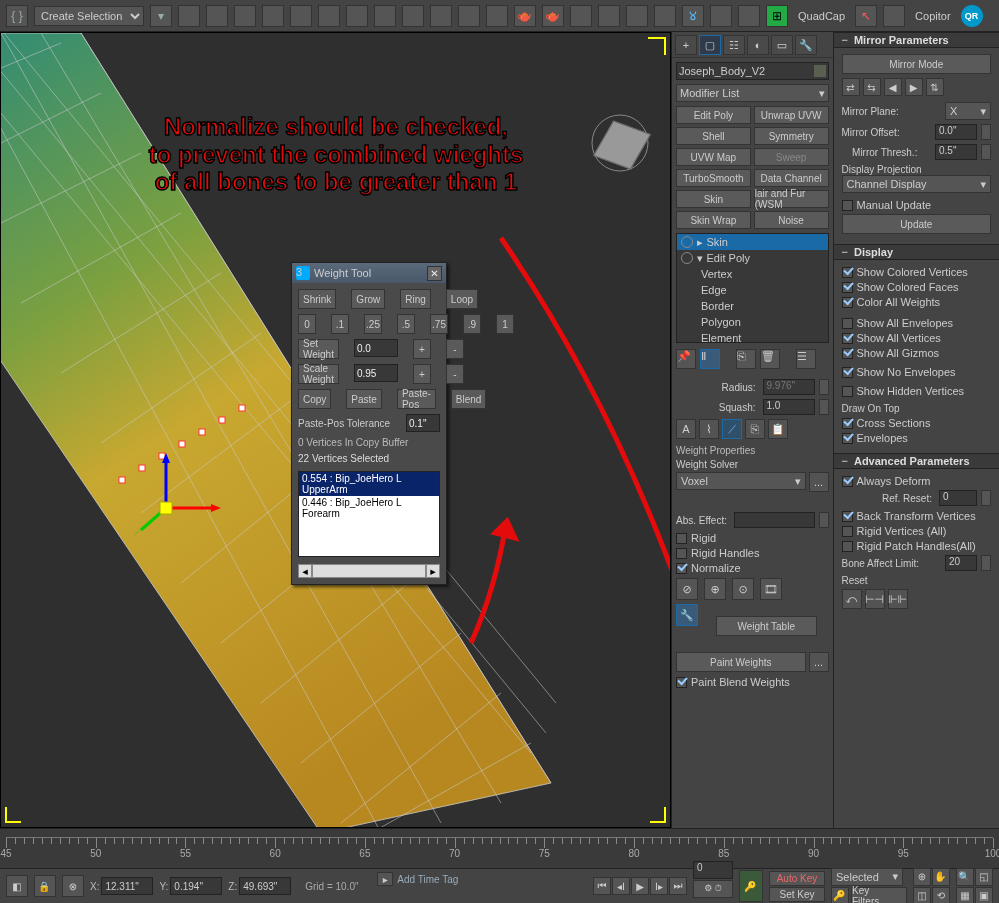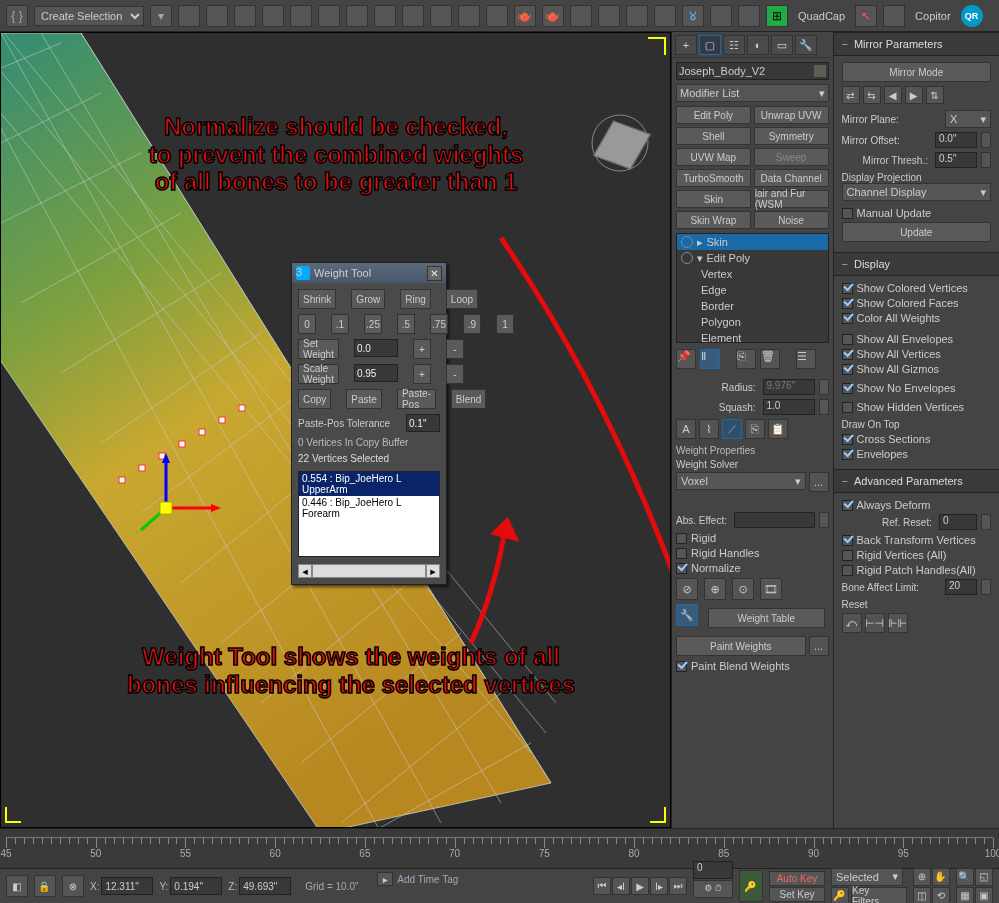--- a/index.html
+++ b/index.html
@@ -70,21 +70,21 @@
 .tool-row{display:flex;gap:3px;align-items:center}
 .tiny-i{width:20px;height:20px;background:#535353;border:1px solid #333;display:flex;align-items:center;justify-content:center}
 .tiny-i.sel{background:#30506a;border-color:#1a6aa8}
 .sect-title{font-size:10px;color:#bbb;margin:6px 0 3px}
 .chk{display:flex;align-items:center;gap:4px;font-size:10px;margin-bottom:3px}
 .chk-box{width:11px;height:11px;background:#555;border:1px solid #222;display:inline-block;position:relative}
 .chk-box.checked::after{content:'';position:absolute;left:1px;top:-1px;width:7px;height:4px;border:2px solid #9cf;border-top:none;border-right:none;transform:rotate(-48deg)}
 .sel-dd{background:#555;border:1px solid #333;height:18px;display:flex;align-items:center;padding:0 4px;font-size:10px;justify-content:space-between}
 .big-btn{background:#5a5a5a;border:1px solid #333;height:20px;font-size:10px;display:flex;align-items:center;justify-content:center;margin-bottom:4px}
 .wr-ico{width:22px;height:22px;background:#555;border:1px solid #333;display:inline-flex;align-items:center;justify-content:center;margin-right:3px}
-.roll-hdr{background:#3a3a3a;height:24px;display:flex;align-items:center;padding-left:8px;font-size:11px;font-weight:normal;color:#ddd;border-top:1px solid #222;border-bottom:1px solid #222}
+.roll-hdr{background:#3a3a3a;height:16px;display:flex;align-items:center;padding-left:8px;font-size:11px;font-weight:bold;color:#ddd;border-top:1px solid #222;border-bottom:1px solid #222}
 .roll-hdr::before{content:'−';margin-right:6px;color:#aaa}
 .r-body{padding:6px 8px}
 .timeline{height:40px;background:#3a3a3a;border-top:1px solid #222;padding-top:8px}
 .tl-ruler{height:24px;position:relative;margin:0 6px;border-top:1px solid #777}
 .tl-tick{position:absolute;top:0;height:6px;width:1px;background:#888}
 .tl-maj{height:10px}
 .tl-lab{position:absolute;top:10px;font-size:10px;color:#aaa;transform:translateX(-50%)}
 .status{height:35px;background:#444;display:flex;align-items:center;gap:6px;padding:0 6px;border-top:1px solid #222}
 .st-btn{width:22px;height:22px;background:#555;border:1px solid #333;display:flex;align-items:center;justify-content:center;font-size:10px}
 .st-btn.atk{color:#e66}
@@ -198,21 +198,20 @@
     </svg>
 
     <div class="viewcube">
       <svg width="60" height="60">
           <circle cx="30" cy="30" r="28" fill="none" stroke="#888" stroke-width="1"></circle>
         </svg>
       <div class="cube" style="position:absolute;top:12px;left:12px"></div>
     </div>
 
     <div class="annot" style="top:80px;left:70px;width:530px">Normalize should be checked,<br>to prevent the combined wieghts<br>of all bones to be greater than 1</div>
-    <div class="annot" style="top:610px;left:70px;width:560px">Weight Tool shows the weights of all<br>bones influencing the selected vertices</div>
     <svg class="arrow" style="top:0;left:0" width="671" height="796">
       <path d="M500 205 Q 620 380 695 605" fill="none"></path>
       <polygon points="695,605 682,590 702,588"></polygon>
       <path d="M470 610 Q 495 555 505 490" fill="none"></path>
       <polygon points="506,488 494,500 514,505"></polygon>
     </svg>
 
     <div class="weight-tool">
       <div class="wt-title">
         <span class="wt-title-icon">3</span>
@@ -389,21 +388,21 @@
             <span>Normalize</span>
           </div>
         <div class="tool-row" style="margin:4px 0">
           <div class="wr-ico">⊘</div>
           <div class="wr-ico">⊕</div>
           <div class="wr-ico">⊙</div>
           <div class="wr-ico">🎞</div>
         </div>
         <div style="display:flex;gap:3px;margin-bottom:4px">
           <div class="wr-ico" style="background:#3a5a7a;border-color:#1a6aa8">🔧</div>
-          <div class="big-btn" style="flex:1;margin:4px">Weight Table</div>
+          <div class="big-btn" style="flex:1;margin:12px">Weight Table</div>
         </div>
         <div style="display:flex;gap:3px;margin-bottom:4px">
           <div class="big-btn" style="flex:1;margin:0">Paint Weights</div>
           <div class="tiny-i">...</div>
         </div>
         <div class="chk">
             <span class="chk-box checked"></span>
             <span>Paint Blend Weights</span>
           </div>
       </div>
@@ -426,21 +425,21 @@
               <span>X</span>
               <span>▾</span>
             </div>
           </div>
         <div class="roll-row">
             <span class="roll-lab" style="text-align:left">Mirror Offset:</span>
             <span class="roll-spin" style="width:42px">0.0"</span>
             <div class="spin-btn"></div>
           </div>
         <div class="roll-row">
-            <span class="roll-lab" style="text-align:right">Mirror Thresh.:</span>
+            <span class="roll-lab" style="text-align:center">Mirror Thresh.:</span>
             <span class="roll-spin" style="width:42px">0.5"</span>
             <div class="spin-btn"></div>
           </div>
         <div style="font-size:10px;margin:4px 0 0">Display Projection</div>
         <div class="sel-dd">
             <span>Channel Display</span>
             <span>▾</span>
           </div>
         <div class="chk" style="margin-top:6px">
             <span class="chk-box"></span>

